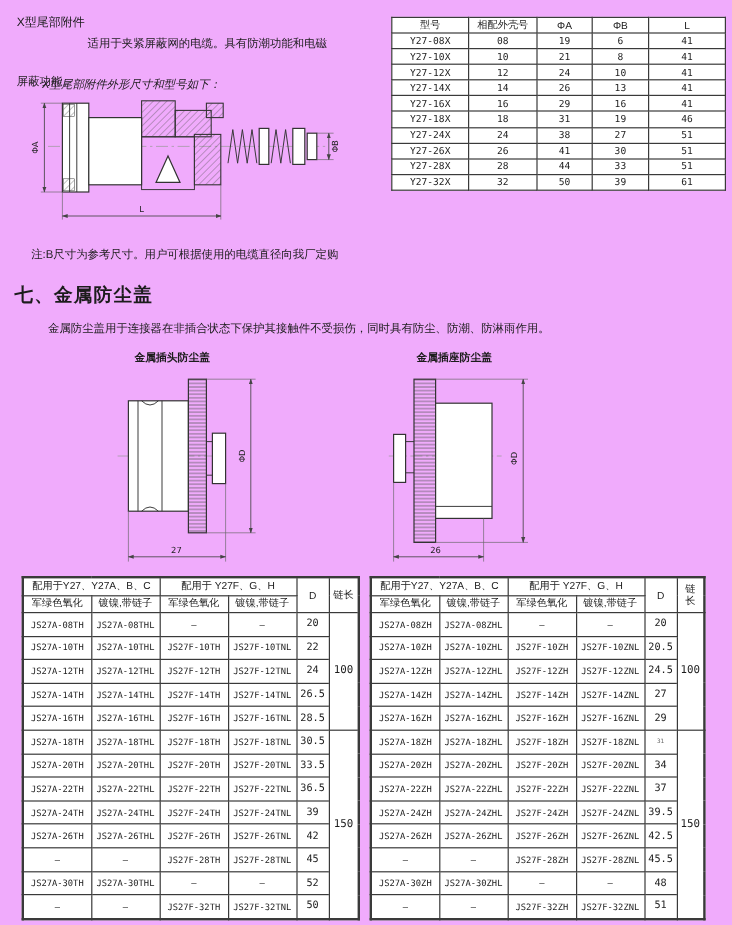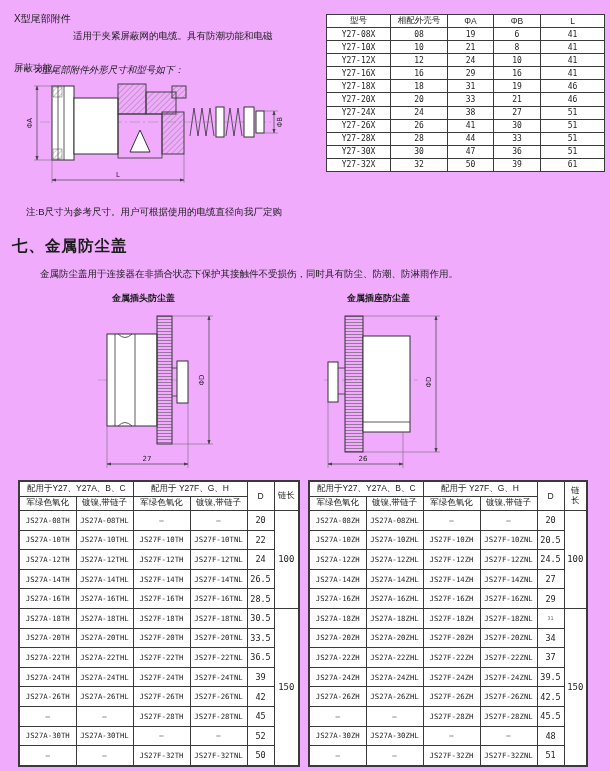--- a/index.html
+++ b/index.html
@@ -125,66 +125,59 @@
           <td>41</td>
         </tr>
         <tr>
           <td>Y27-12X</td>
           <td>12</td>
           <td>24</td>
           <td>10</td>
           <td>41</td>
         </tr>
         <tr>
+          <td>Y27-14X</td>
+          <td>14</td>
+          <td>26</td>
+          <td>13</td>
+          <td>41</td>
+        </tr>
+        <tr>
           <td>Y27-16X</td>
           <td>16</td>
           <td>29</td>
           <td>16</td>
           <td>41</td>
         </tr>
         <tr>
           <td>Y27-18X</td>
           <td>18</td>
           <td>31</td>
           <td>19</td>
           <td>46</td>
         </tr>
         <tr>
-          <td>Y27-20X</td>
-          <td>20</td>
-          <td>33</td>
-          <td>21</td>
-          <td>46</td>
-        </tr>
-        <tr>
           <td>Y27-24X</td>
           <td>24</td>
           <td>38</td>
           <td>27</td>
           <td>51</td>
         </tr>
         <tr>
           <td>Y27-26X</td>
           <td>26</td>
           <td>41</td>
           <td>30</td>
           <td>51</td>
         </tr>
         <tr>
           <td>Y27-28X</td>
           <td>28</td>
           <td>44</td>
           <td>33</td>
-          <td>51</td>
-        </tr>
-        <tr>
-          <td>Y27-30X</td>
-          <td>30</td>
-          <td>47</td>
-          <td>36</td>
           <td>51</td>
         </tr>
         <tr>
           <td>Y27-32X</td>
           <td>32</td>
           <td>50</td>
           <td>39</td>
           <td>61</td>
         </tr>
       </tbody>

